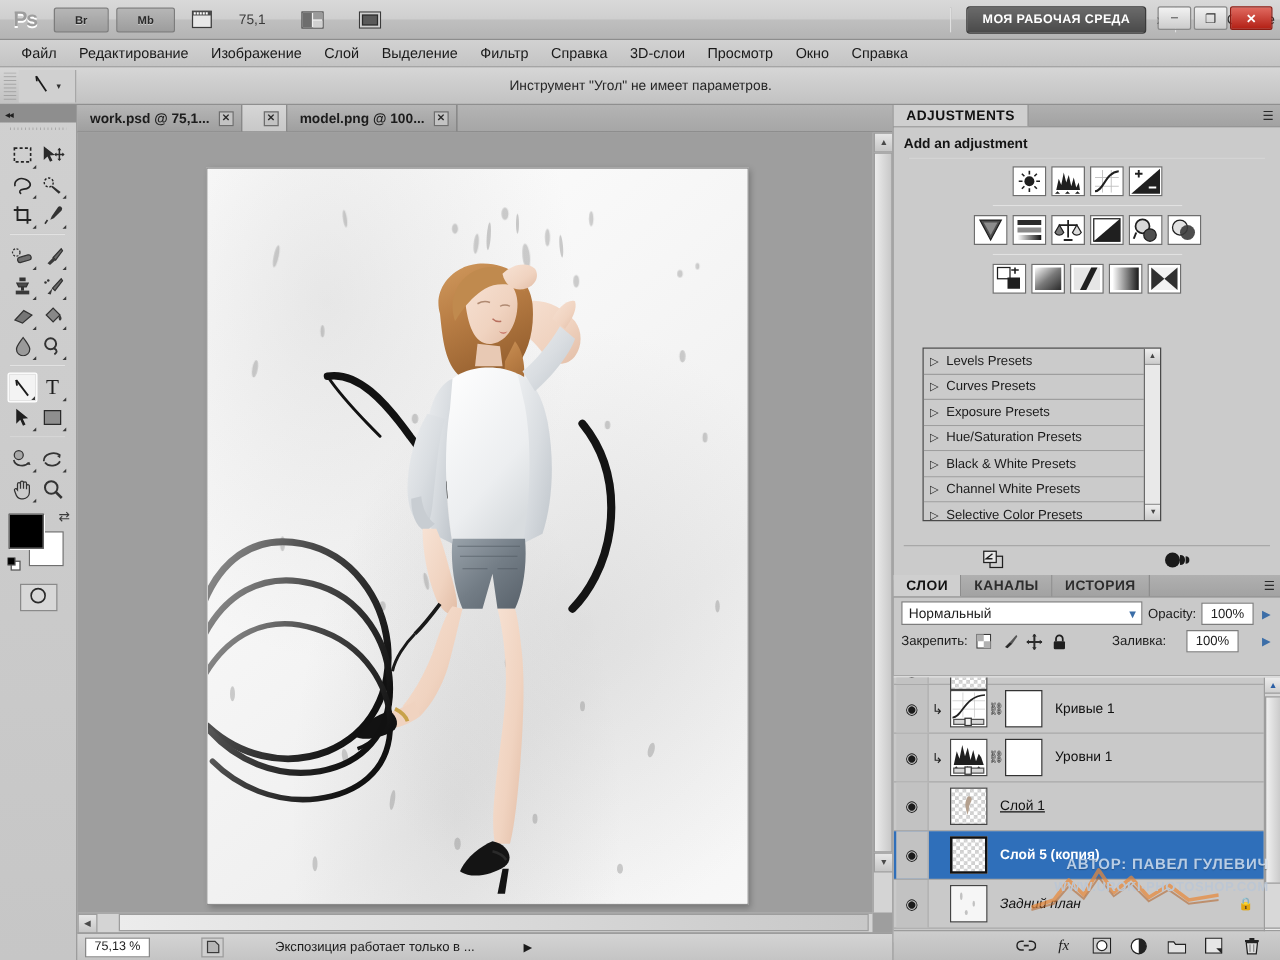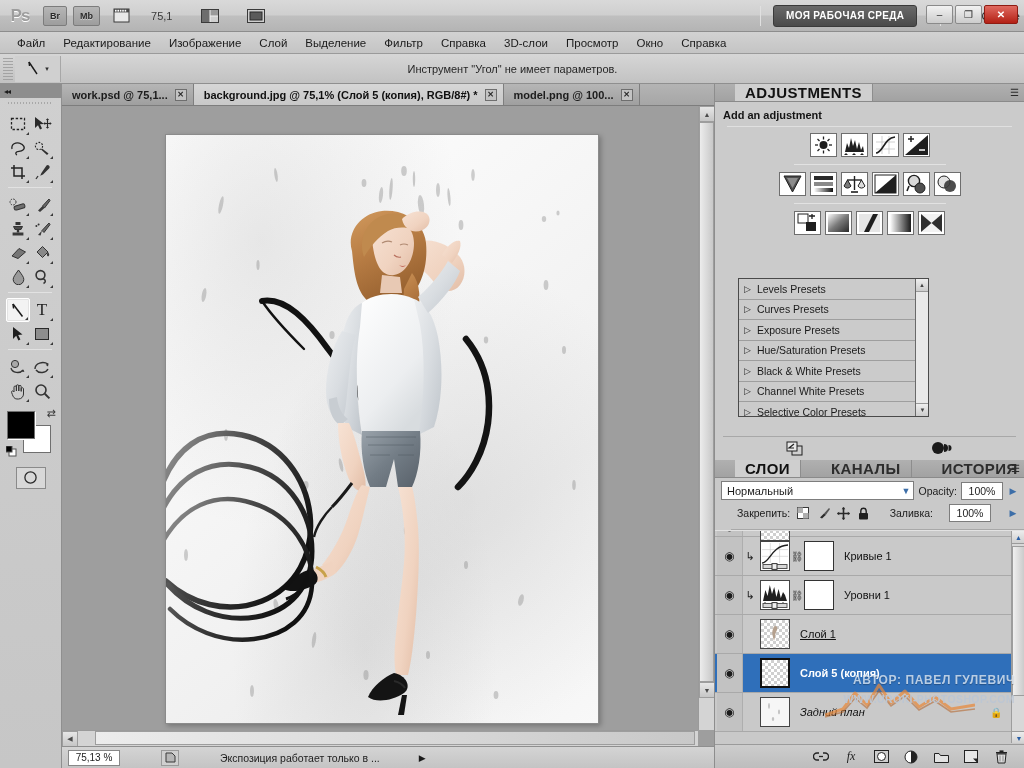--- a/index.html
+++ b/index.html
@@ -19,21 +19,21 @@
     background:linear-gradient(to bottom,#d9d9d9 0%,#cfcfcf 48%,#bfbfbf 52%,#b4b4b4 100%);
     border-bottom:1px solid #8d8d8d;
     display:flex; align-items:center;
   }
   .ps-logo{
     width:40px; height:30px; display:flex; align-items:center; justify-content:center;
     font-family:"Liberation Sans", sans-serif; font-weight:bold; font-size:17px;
     color:#9d9d9d; letter-spacing:-1px; text-shadow:0 1px 0 #fff;
   }
   .tb-btn{
-    height:20px; min-width:22px; margin:0 3px; padding:0 6px;
+    height:20px; min-width:22px; margin:0 3px; padding:0 16px;
     background:linear-gradient(to bottom,#b6b6b6,#9d9d9d);
     border:1px solid #7c7c7c; border-radius:2px;
     color:#2a2a2a; font-size:9px; font-weight:bold;
     display:flex; align-items:center; justify-content:center;
     text-shadow:0 1px 0 rgba(255,255,255,.45);
   }
   .tb-icon{
     height:22px; width:24px; margin-left:6px;
     display:flex; align-items:center; justify-content:center;
   }
@@ -189,24 +189,23 @@
     position:absolute; left:714px; top:84px; width:310px; height:684px;
     background:#c3c3c3; border-left:1px solid #8d8d8d;
   }
   .panel-tabstrip{
     height:18px; display:flex; align-items:flex-end;
     background:linear-gradient(to bottom,#b0b0b0,#a2a2a2);
     border-bottom:1px solid #8a8a8a; position:relative;
   }
   .ptab{
     height:17px; padding:0 10px; display:flex; align-items:center;
-    font-size:15px; font-weight:bold; letter-spacing:.4px; color:#2d2d2d;
+    font-size:11px; font-weight:bold; letter-spacing:.4px; color:#2d2d2d;
     background:linear-gradient(to bottom,#b0b0b0,#a2a2a2);
     border-right:1px solid #8d8d8d;
-    margin-left:20px;
   }
   .ptab.active{ background:#cfcfcf; color:#121212; }
   .pmenu{ position:absolute; right:5px; top:3px; font-size:10px; color:#2a2a2a; }
 
   .adjpanel{ background:#cbcbcb; height:362px; position:relative; }
   .adj-title{ padding:7px 0 5px 8px; font-size:11px; font-weight:bold; color:#141414; }
   .adj-rule{ height:1px; margin:0 12px 6px 12px; background:#a9a9a9;
     border-bottom:1px solid #e0e0e0;}
   .adj-row{ display:flex; justify-content:center; gap:4px; margin:3px 0; }
   .adj-ico{ width:27px; height:24px; border:1px solid #6e6e6e; background:#fff;
@@ -233,22 +232,22 @@
     background:#c9c9c9; }
   .blendrow{ display:flex; align-items:center; padding:3px 6px 2px 6px; gap:4px;justify-content:space-between; }
   .blendsel{ flex:1; height:19px; background:#fff; border:1px solid #7d7d7d;
     display:flex; align-items:center; padding-left:5px; font-size:11px; }
   .blendsel .caret{ margin-left:auto; margin-right:3px; color:#3c6ea8; font-size:9px; }
   .smalllabel{ font-size:10.5px; color:#1b1b1b; }
   .numfield{ width:42px; height:18px; background:#fff; border:1px solid #7d7d7d;
     font-size:10.5px; display:flex; align-items:center; justify-content:center; }
   .numcaret{ width:12px; height:18px; display:flex; align-items:center;
     justify-content:center; color:#3c6ea8; font-size:9px; }
-  .lockrow{ display:flex; align-items:center; padding:2px 6px 7px 6px; gap:6px;
-    border-bottom:1px solid #a8a8a8;margin-left:16px; }
+  .lockrow{ display:flex; align-items:center; padding:2px 6px 18px 6px; gap:6px;
+    border-bottom:1px solid #a8a8a8; }
   .lockico{ width:14px; height:14px; display:flex; align-items:center;
     justify-content:center; font-size:11px; color:#2a2a2a; }
 
   .layerlist{ position:relative; height:213px; overflow:hidden;
     background:#c9c9c9; border-top:1px solid #e2e2e2; }
   .layerrow{ height:39px; display:flex; align-items:center;
     border-bottom:1px solid #a9a9a9; padding-left:2px; position:relative; }
   .layerrow.selected{ background:#2f6fba; }
   .eye{ width:26px; height:100%; display:flex; align-items:center;
     justify-content:center; border-right:1px solid #aeaeae; background:#c2c2c2; }
@@ -586,21 +585,20 @@
       </span>
     </div>
   </div>
 
   <div class="tabbar">
     <div class="doctab">
       <span>work.psd @ 75,1...</span>
       <span class="tabclose">✕</span>
     </div>
     <div class="doctab active">
-      <span>background.jpg @ 75,1% (Слой 5 (копия), RGB/8#) *</span>
       <span class="tabclose">✕</span>
     </div>
     <div class="doctab">
       <span>model.png @ 100...</span>
       <span class="tabclose">✕</span>
     </div>
   </div>
 
   <div class="canvasarea">
 

